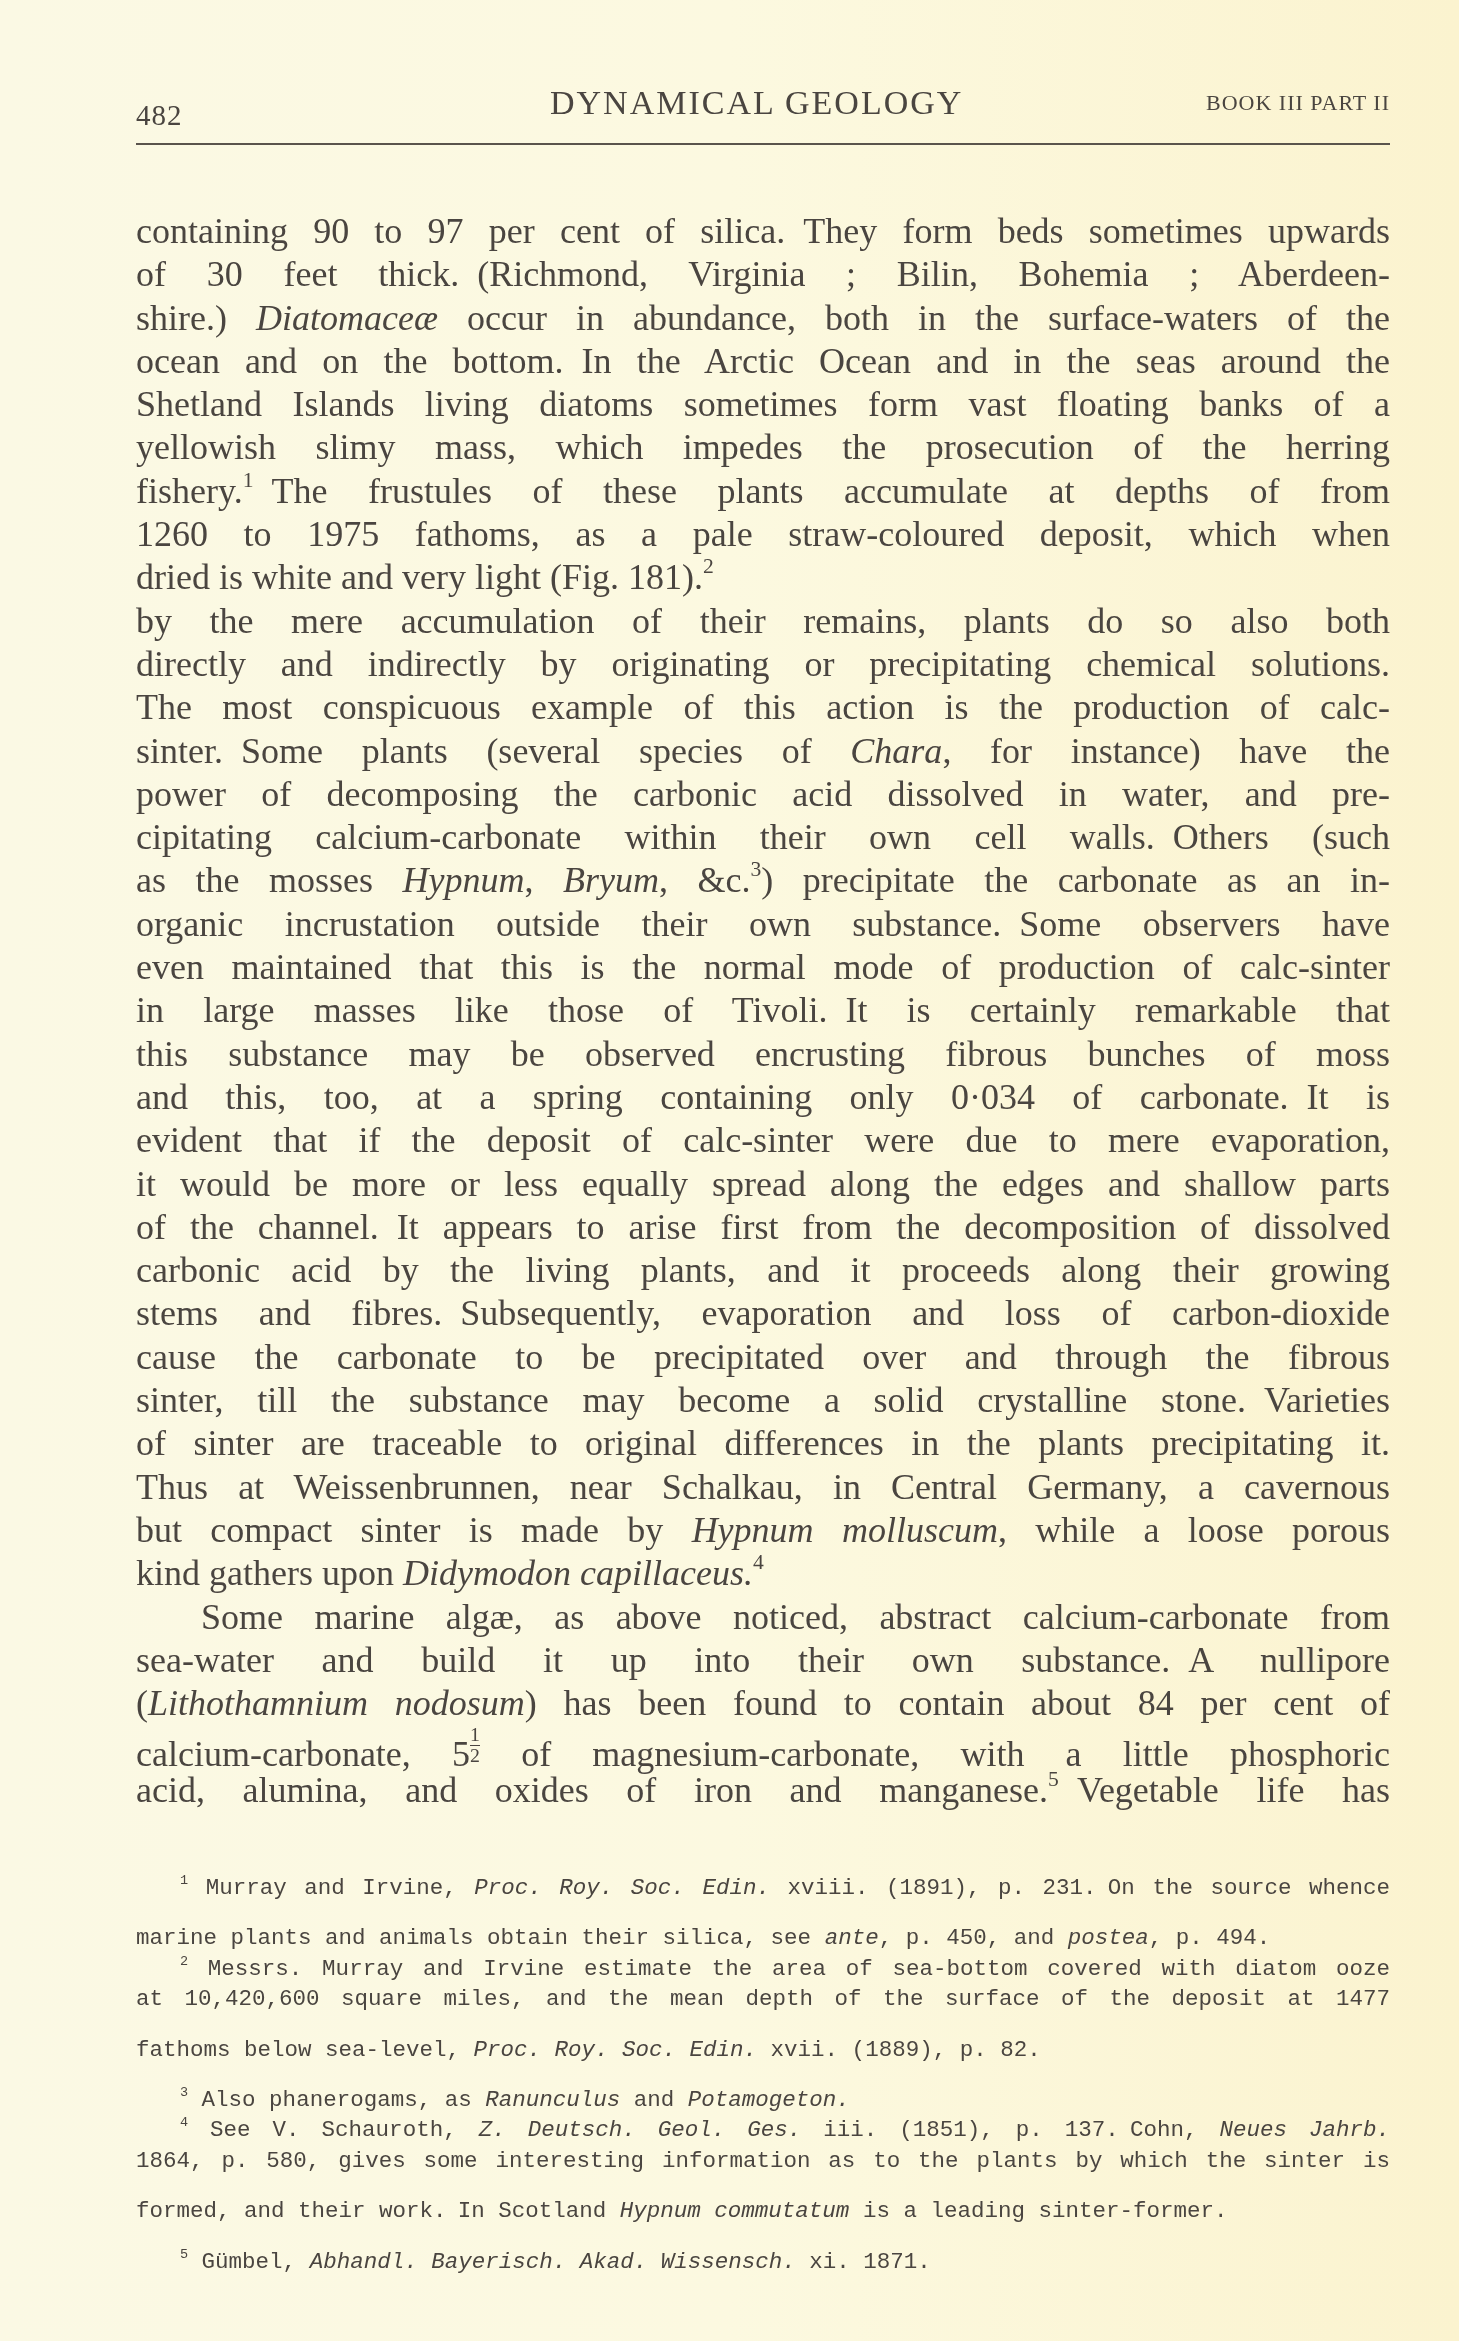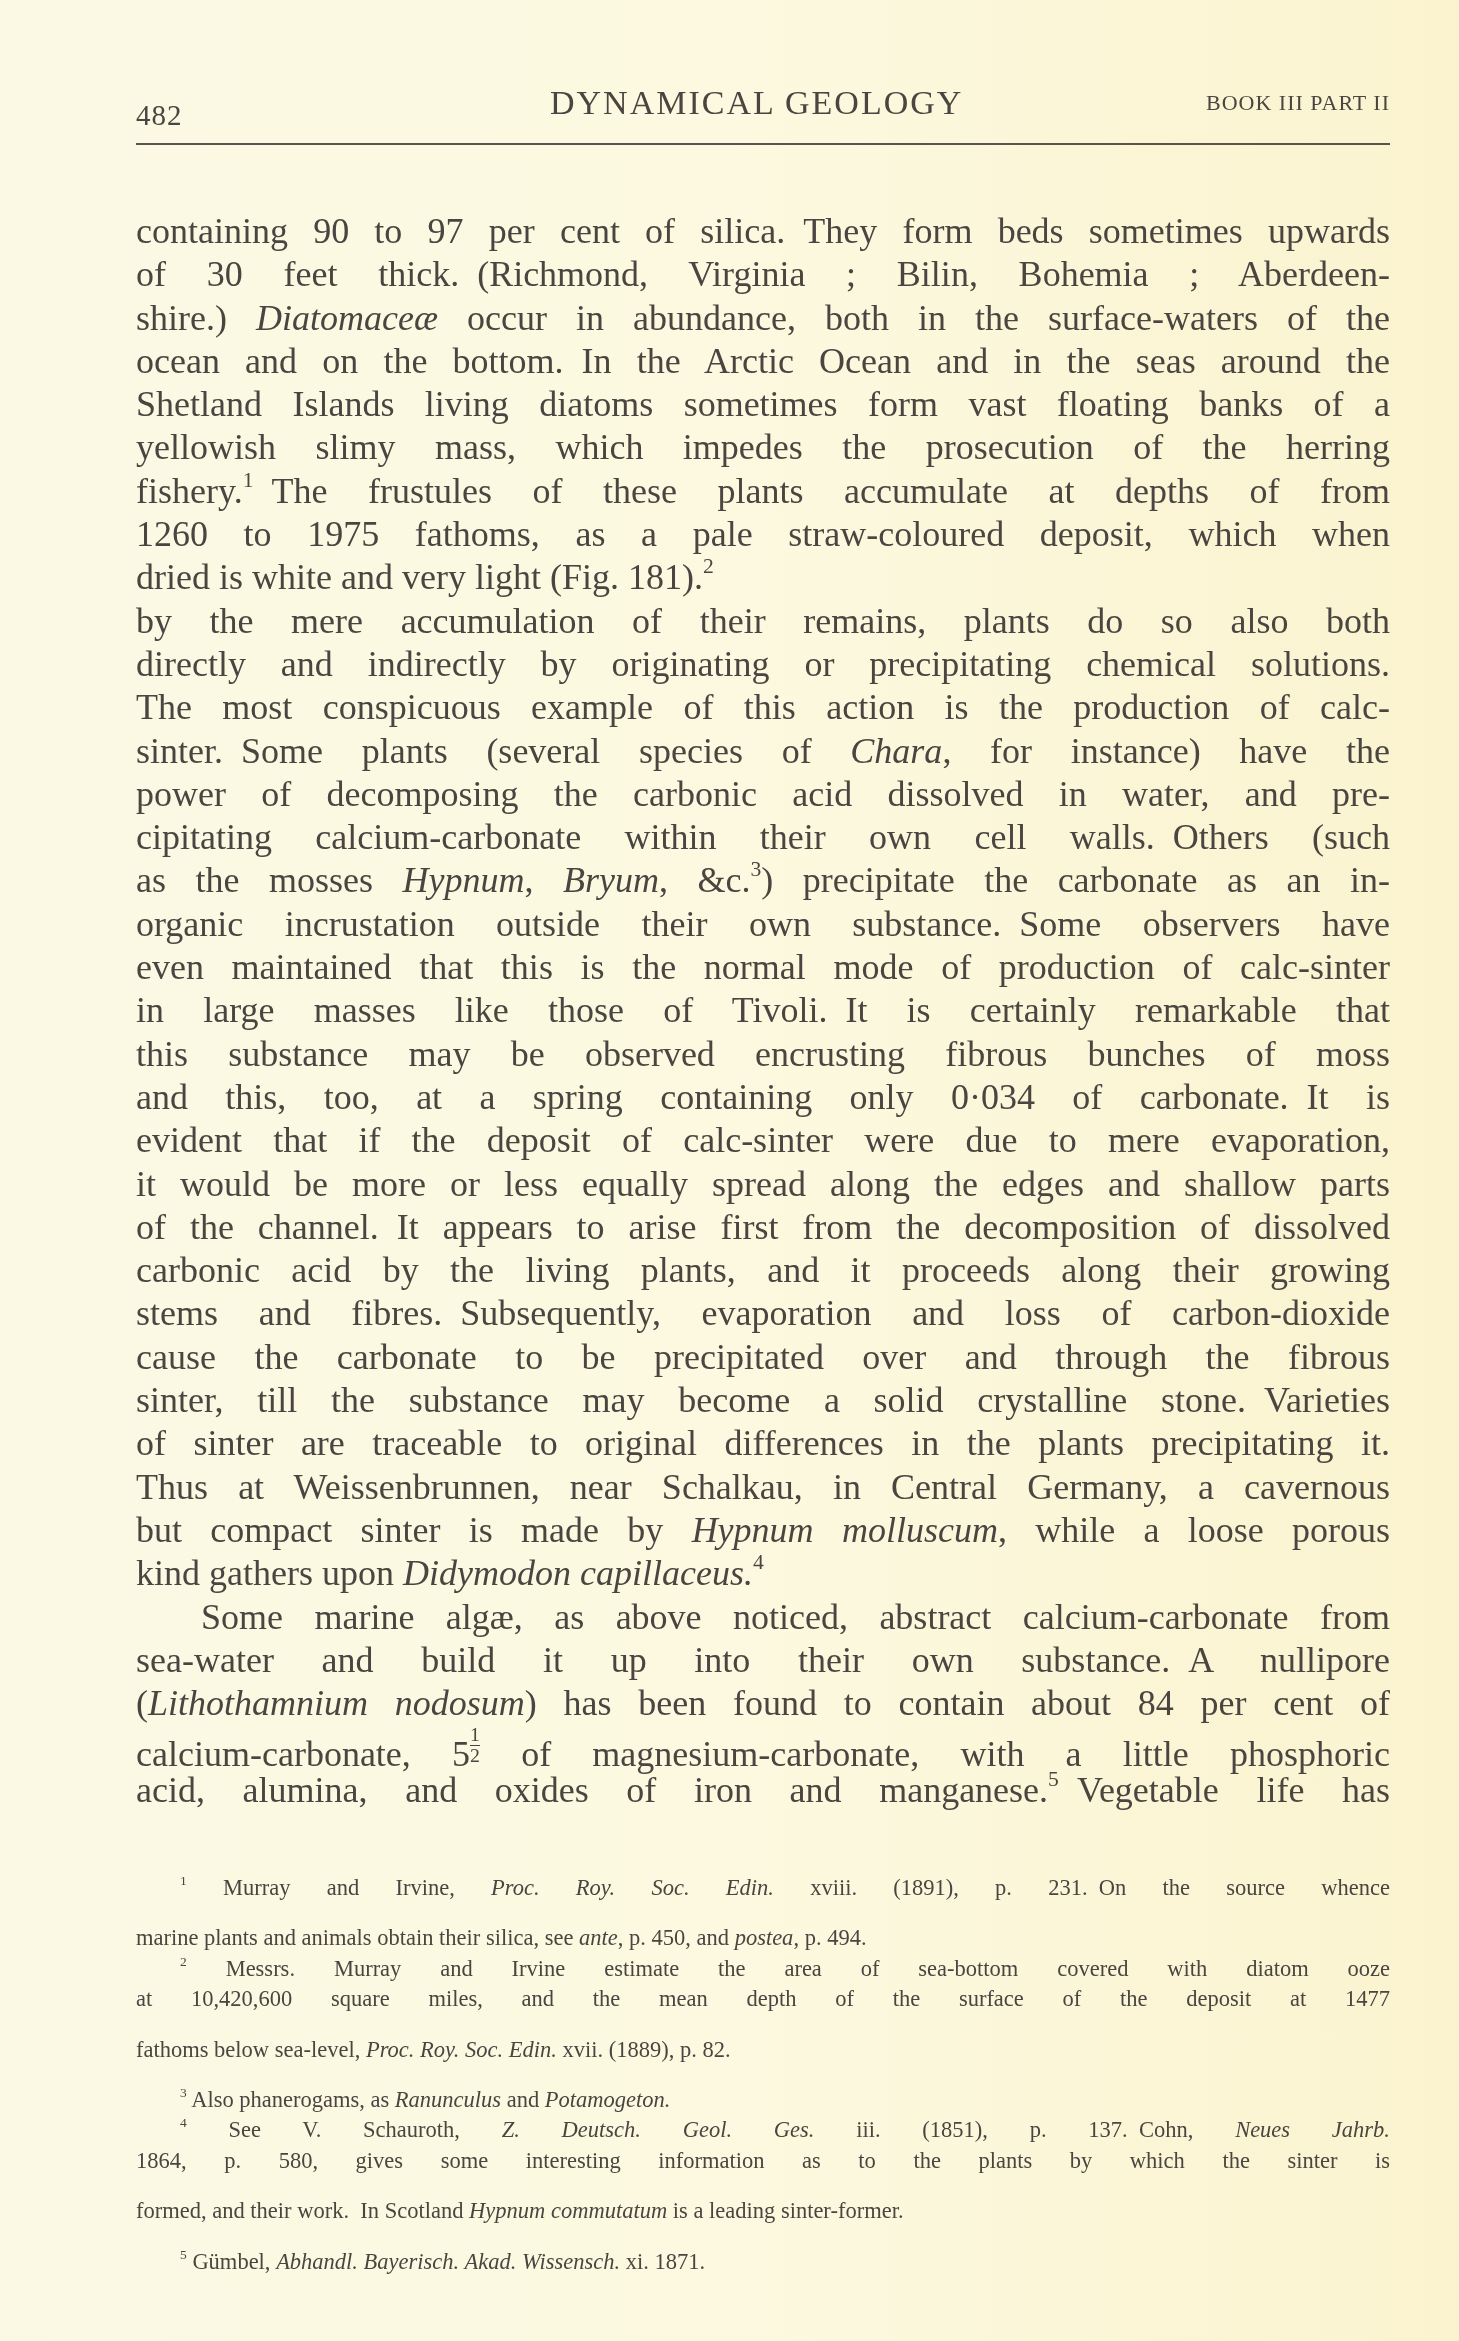--- a/index.html
+++ b/index.html
@@ -95,20 +95,21 @@
       line-height: 0;
       vertical-align: 0.75em;
     }
     .footnotes {
       position: absolute;
       top: 1873px;
       left: 0;
       width: 1254px;
       font-size: 22.5px;
       line-height: 30.4px;
+      font-family: Liberation Mono, monospace;
     }
     .fline {
       display: block;
       white-space: nowrap;
       height: 30.4px;
       text-align: justify;
       text-align-last: justify;
     }
     .fline.last {
       text-align-last: left;

